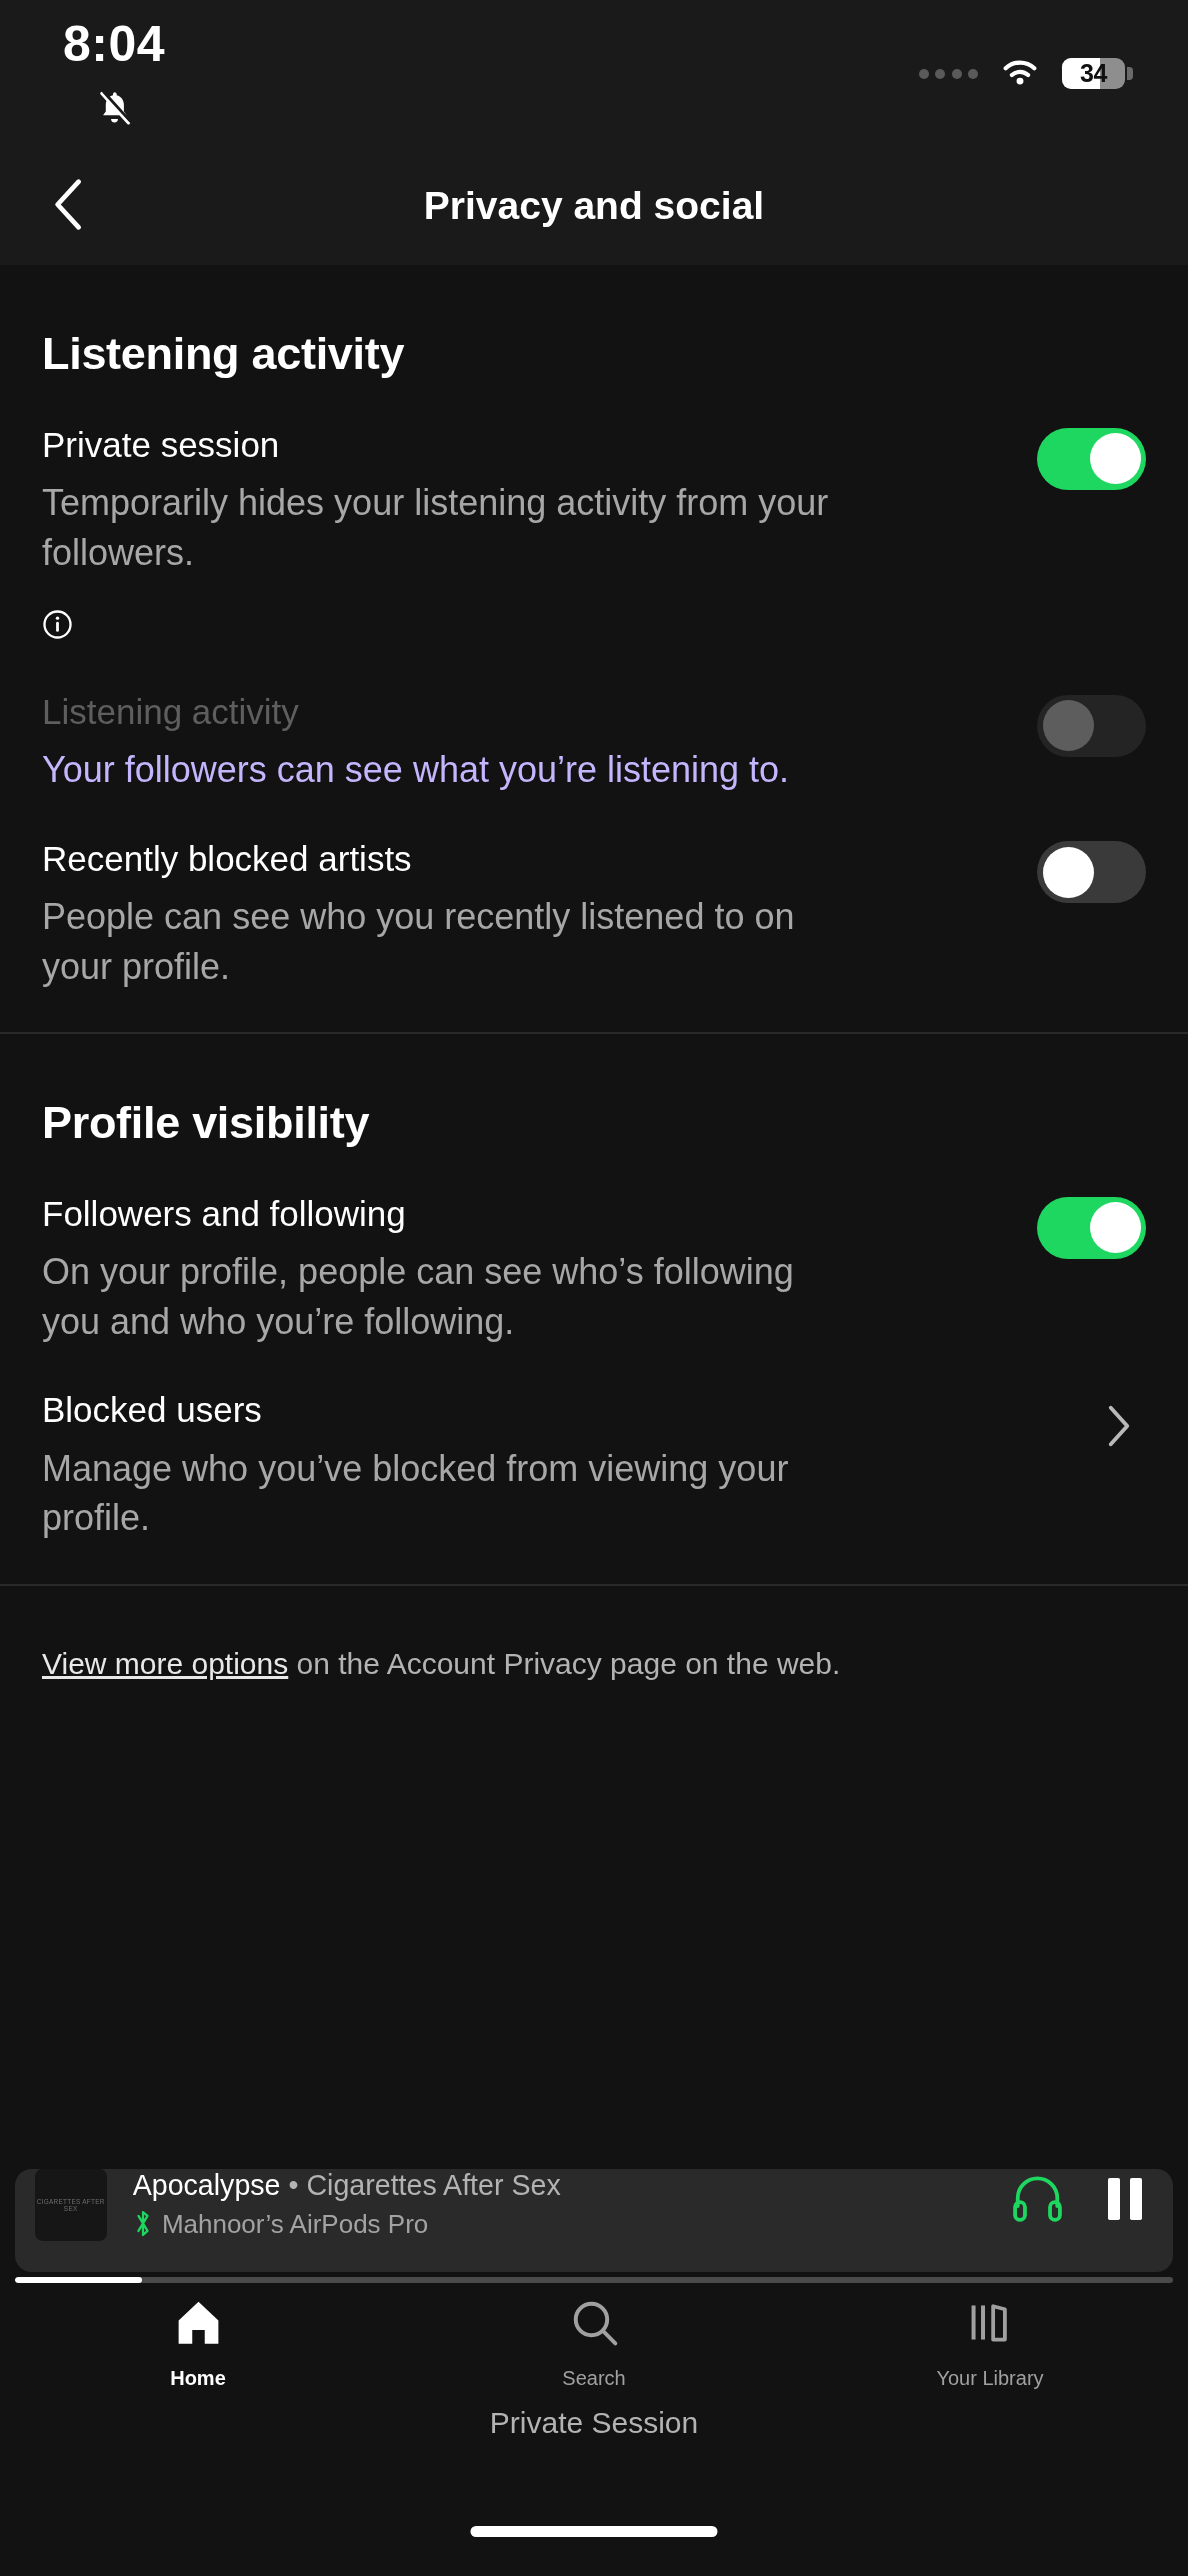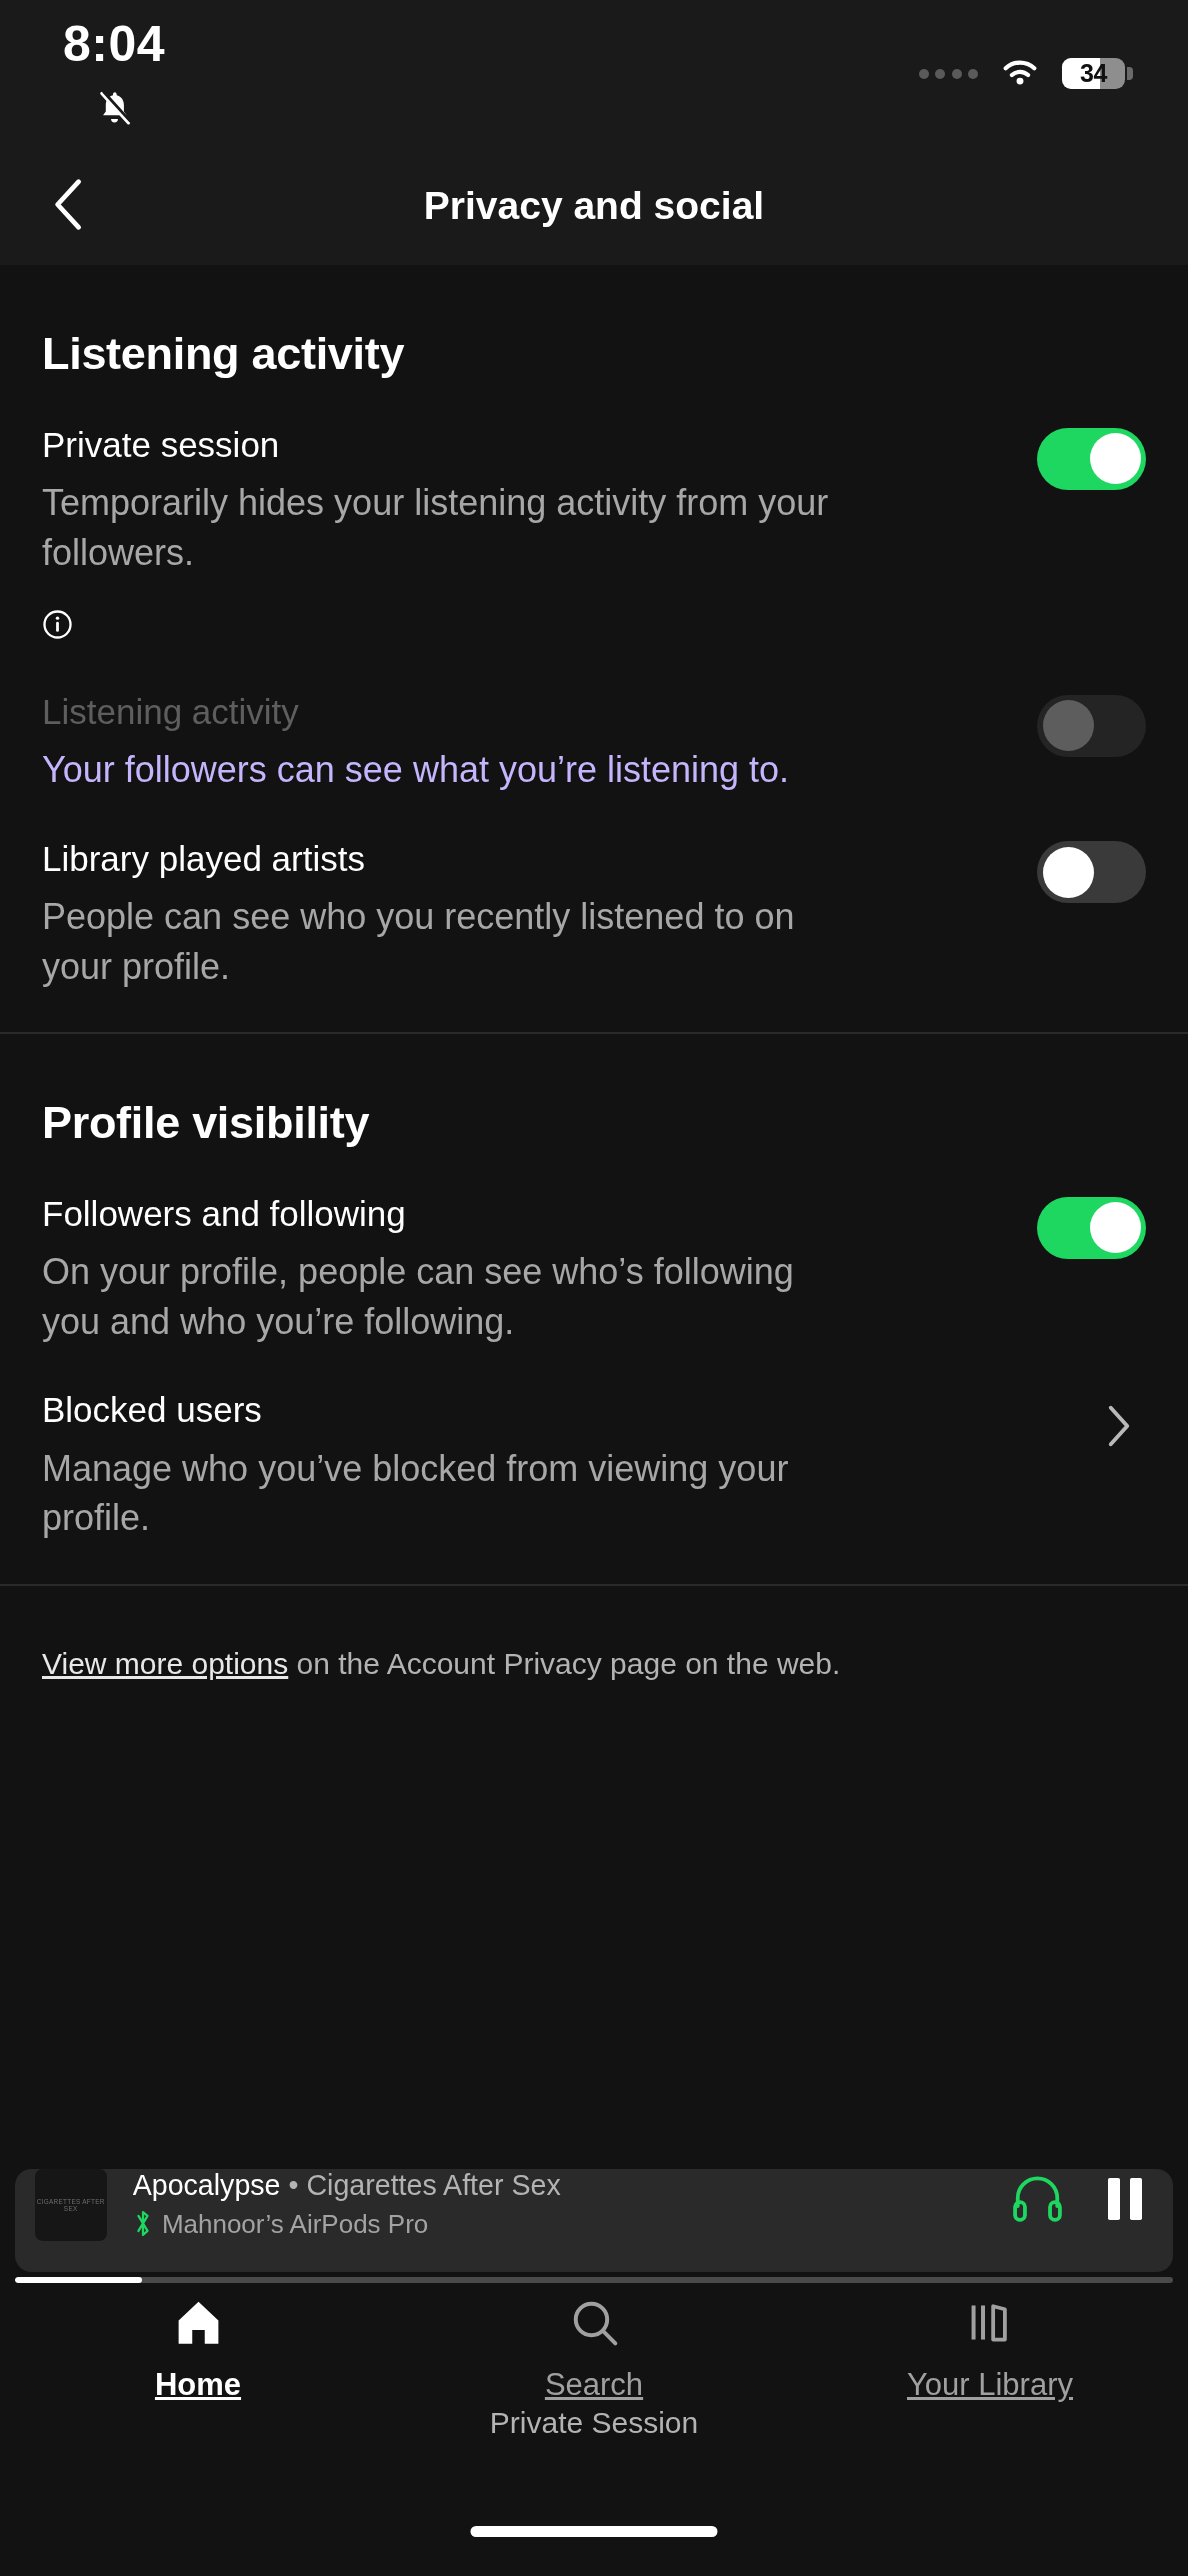--- a/index.html
+++ b/index.html
@@ -122,21 +122,21 @@
     height: 6.4px; background: #4a4a4a; border-radius: 3.7px; overflow: hidden;
   }
   .progress-fill { height: 100%; width: 11%; background: #fff; border-radius: 3.7px; }
 
   
   .tabbar {
     position: absolute; left: 0; right: 0; bottom: 171px; height: 129px;
     display: flex; align-items: flex-start; padding-top: 20px;
   }
   .tab { flex: 1; display: flex; flex-direction: column; align-items: center; gap: 14.7px; }
-  .tab-label { font-size: 31px; text-decoration: underline; }
+  .tab-label { font-size: 20px; }
   .tab.active .tab-label { color: #fff; font-weight: 600; }
   .tab .tab-label { color: #a0a0a0; }
 
   .private-session-label {
     position: absolute; left: 0; right: 0; bottom: 136px;
     text-align: center; color: #b3b3b3; font-size: 30px;
   }
 
   .home-indicator {
     position: absolute; left: 50%; transform: translateX(-50%); bottom: 39px;
@@ -222,21 +222,21 @@
           <div class="row-title">Listening activity</div>
           <div class="row-sub">Your followers can see what you’re listening to.</div>
         </div>
         <div class="toggle dim">
           <span class="knob"></span>
         </div>
       </div>
 
       <div class="row">
         <div class="row-text">
-          <div class="row-title">Library played artists</div>
+          <div class="row-title">Recently blocked artists</div>
           <div class="row-sub">People can see who you recently listened to on your profile.</div>
         </div>
         <div class="toggle off">
           <span class="knob"></span>
         </div>
       </div>
     </div>
 
     <div class="divider"></div>
 

